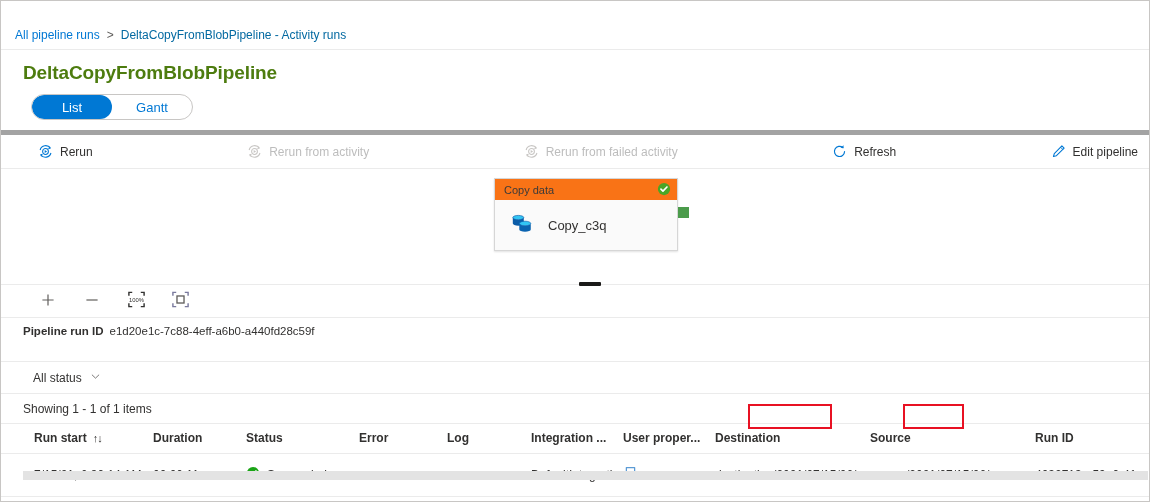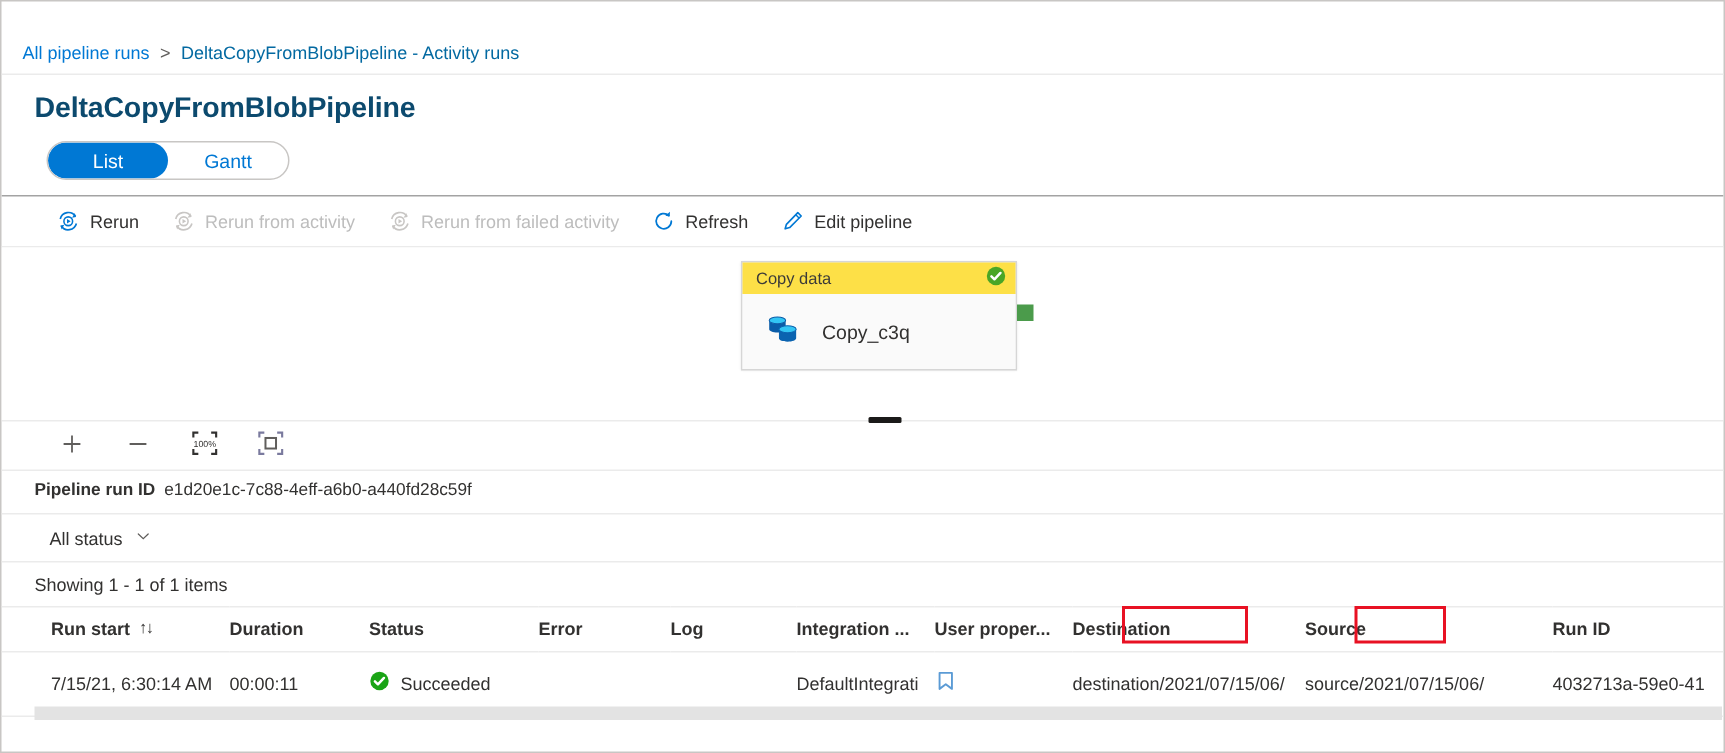--- a/index.html
+++ b/index.html
@@ -46,21 +46,21 @@
   .bc-current {
     color: #0369a1;
     white-space: nowrap;
   }
 
   
   .page-title {
     padding: 12px 0 8px 22px;
     font-size: 19px;
     font-weight: bold;
-    color: #0c4a6e;
+    color: #4d7c0f;
     letter-spacing: -0.1px;
   }
 
   
   .pill-row {
     padding: 2px 0 10px 30px;
   }
   .pill-group {
     display: inline-flex;
     align-items: stretch;
@@ -87,24 +87,25 @@
     background: #0078d4;
     color: #ffffff;
     font-weight: normal;
   }
 
   
   .cmdbar {
     display: flex;
     align-items: center;
     height: 33px;
-    border-top: 1px solid #a3a3a3;
+    border-top: 5px solid #a3a3a3;
     border-bottom: 1px solid #ebebeb;
     padding-left: 26px;
     gap: 0px;
+    justify-content: space-between;
   }
   .cmd {
     display: flex;
     align-items: center;
     gap: 7px;
     height: 32px;
     padding: 0 11px;
     font-size: 12px;
     color: #323130;
     cursor: pointer;
@@ -132,21 +133,21 @@
     background: #f6f6f6;
     box-shadow: 0 0.6px 1.8px rgba(0,0,0,0.12);
     box-sizing: border-box;
   }
   .node-head {
     display: flex;
     align-items: center;
     justify-content: space-between;
     height: 21px;
     padding: 0 6px 0 9px;
-    background: #fde047;
+    background: #f97316;
     font-size: 11px;
     color: #3b3a39;
     box-sizing: border-box;
   }
   .node-body {
     display: flex;
     align-items: center;
     gap: 12px;
     height: 50px;
     padding: 0 0 0 14px;
@@ -219,21 +220,21 @@
     align-items: center;
     justify-content: center;
     cursor: pointer;
     color: #323130;
     margin-top: 2px;
   }
   .runid-row {
     display: flex;
     align-items: baseline;
     gap: 6px;
-    padding: 7px 0 9px 22px;
+    padding: 7px 0 24px 22px;
     font-size: 11.5px;
     border-bottom: 1px solid #ebebeb;
   }
   .runid-label {
     font-weight: bold;
     color: #323130;
   }
   .runid-value { color: #323130; }
 
   .filter-row {

